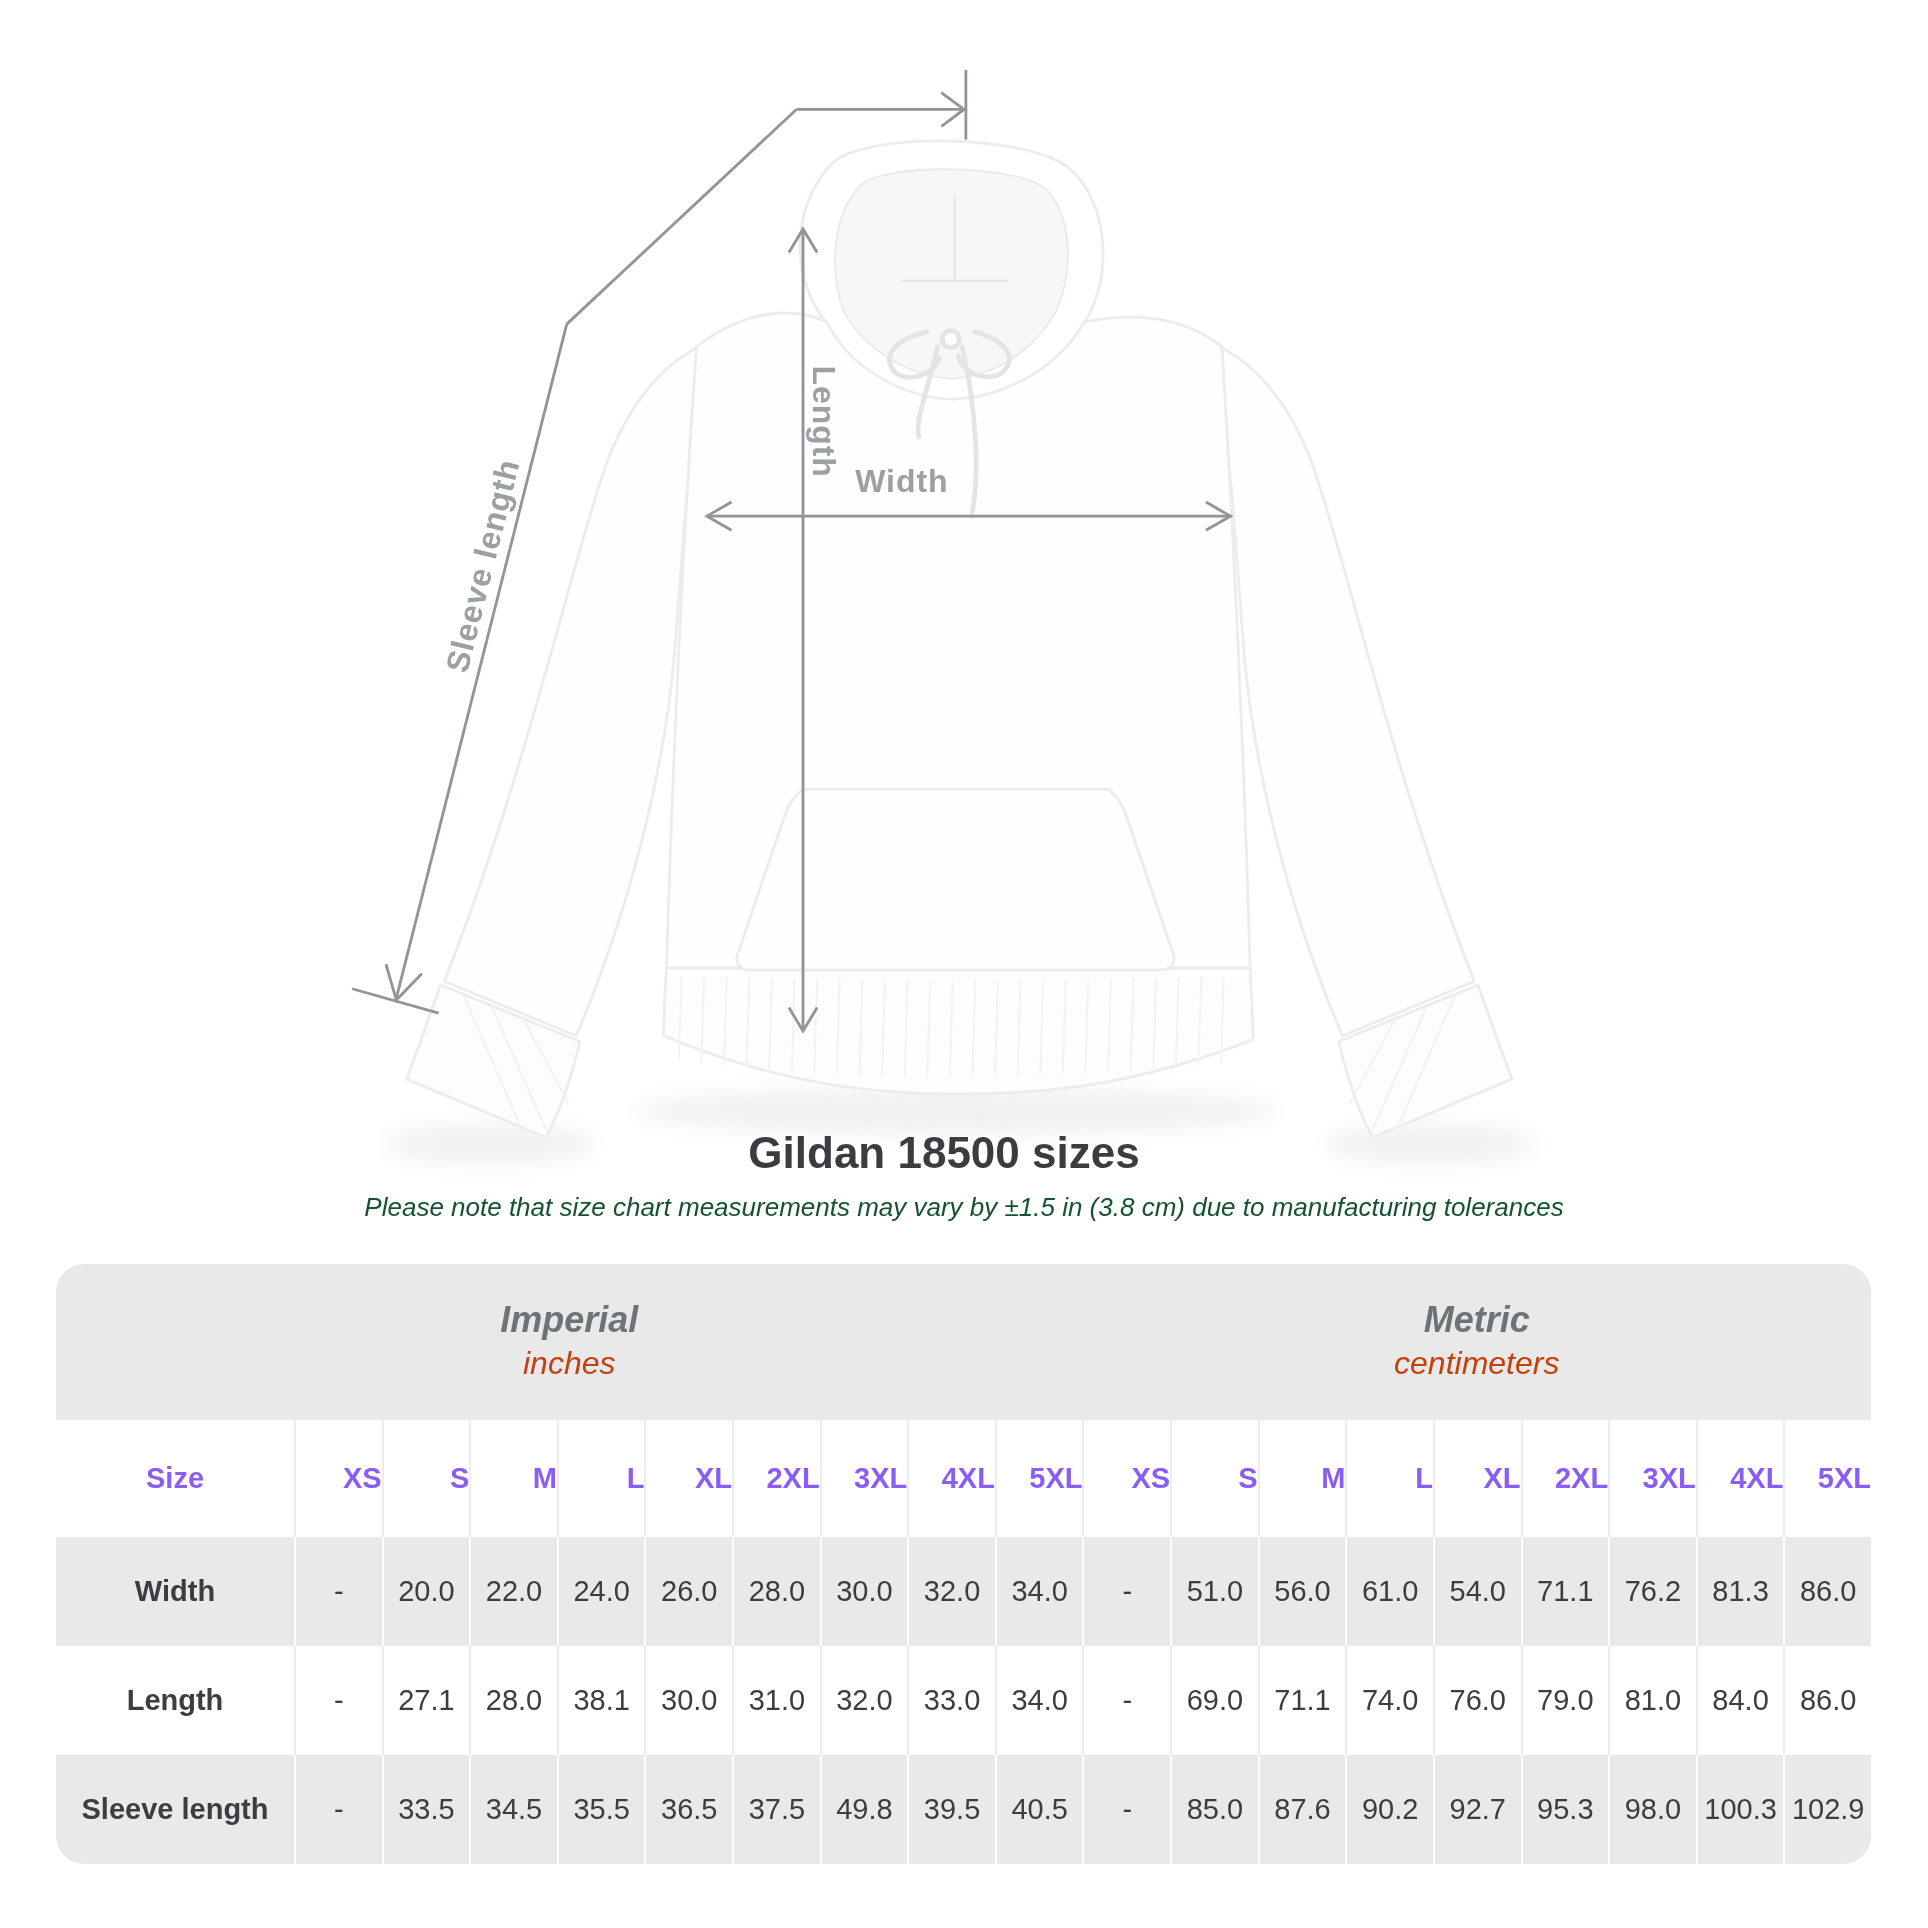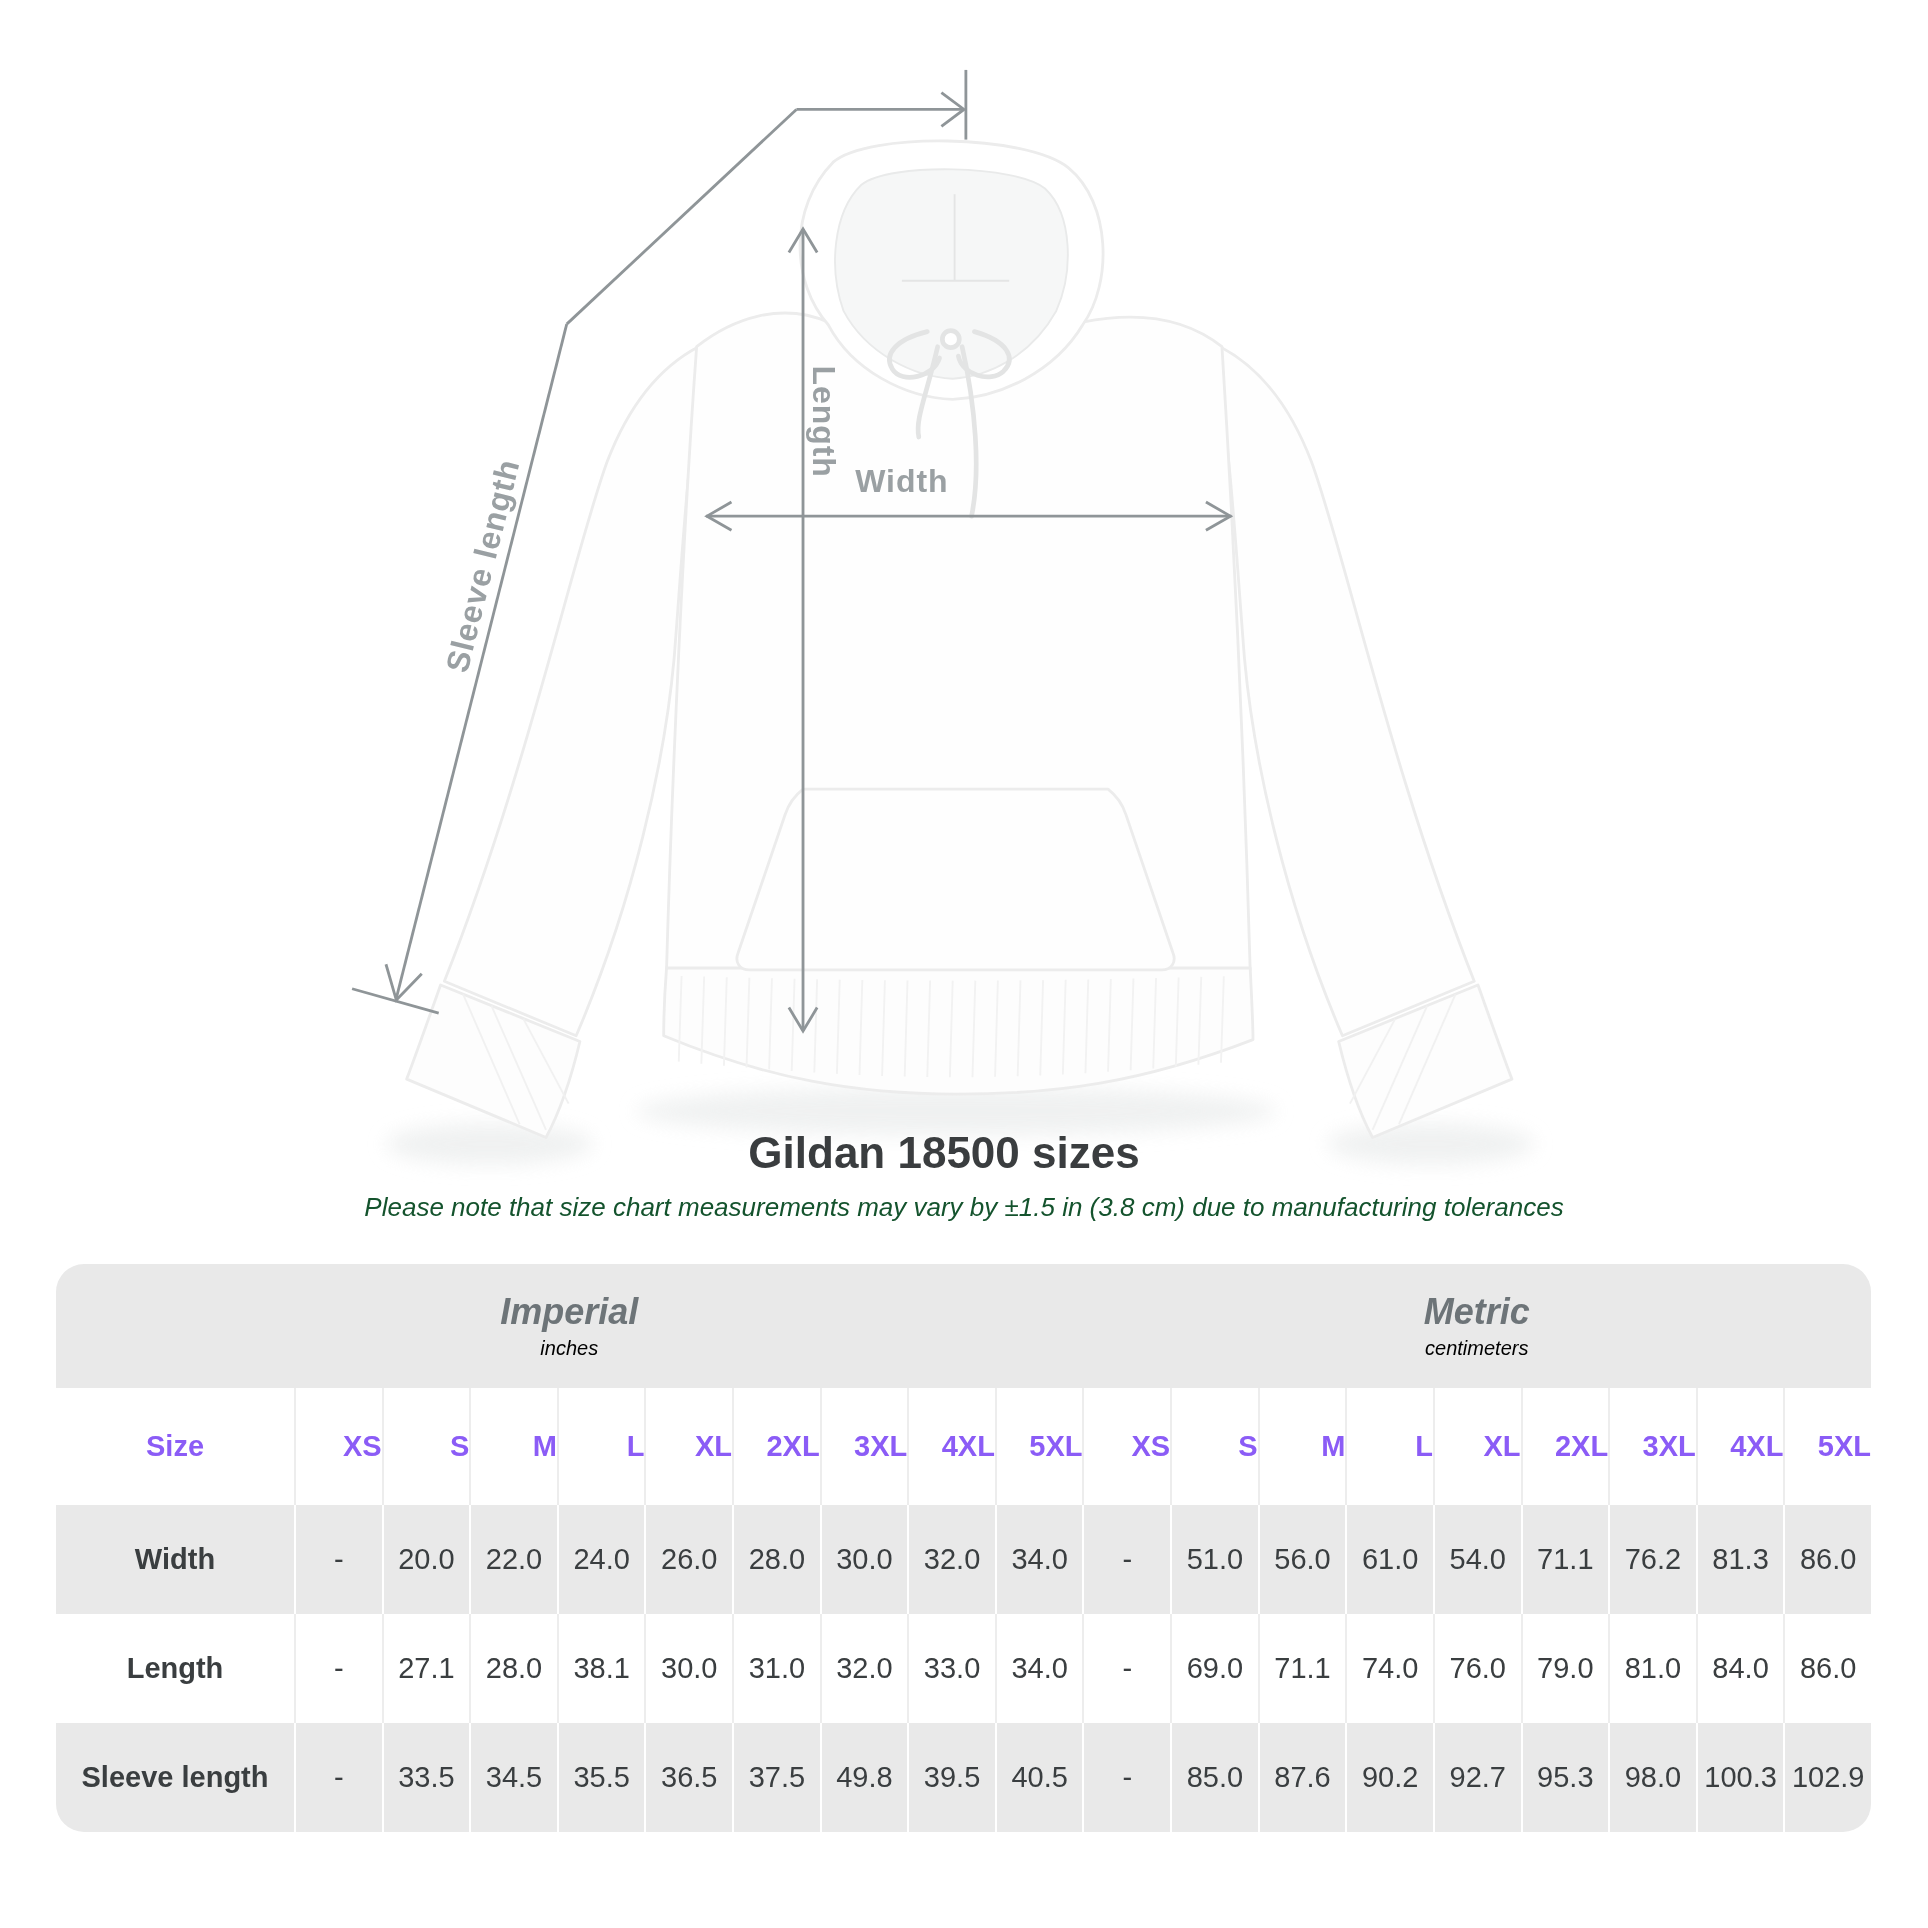--- a/index.html
+++ b/index.html
@@ -13,25 +13,25 @@
   
   .title{position:absolute;left:0;top:1128px;width:1888px;text-align:center;
          font-size:44px;font-weight:bold;color:#3a3d3f;}
   .subtitle{position:absolute;left:0;top:1192px;width:1928px;text-align:center;
             font-size:26px;font-style:italic;color:#14532d;}
 
   
   table.sizes{position:absolute;left:56px;top:1264px;width:1815px;
               border-collapse:separate;border-spacing:0;table-layout:fixed;}
   table.sizes td{text-align:center;vertical-align:middle;padding:0;}
-  td.group{background:#e9e9e9;height:124px;}
+  td.group{background:#e9e9e9;height:156px;}
   td.group.gl{border-top-left-radius:28px;}
   td.group.gr{border-top-right-radius:28px;}
   .group-label{font-size:36px;font-weight:bold;font-style:italic;color:#6d7478;line-height:1.2;}
-  .group-unit{font-size:20px;font-style:italic;color:#000000;line-height:1.4;}
+  .group-unit{font-size:32px;font-style:italic;color:#c2410c;line-height:1.4;}
   tr.r-head td{background:#ffffff;height:117px;font-weight:bold;font-size:29px;color:#8b5cf6;}
   tr.row-gray td{background:#e9e9e9;height:109px;font-size:29px;color:#3a3e40;}
   tr.row-white td{background:#ffffff;height:109px;font-size:29px;color:#3a3e40;}
   tr.r-head td + td{border-left:2.8px solid #ededed;text-align:right;}
   tr.row-white td + td{border-left:2.8px solid #ededed;}
   tr.row-gray td + td{border-left:2.8px solid #ffffff;}
   td.label-cell{font-weight:bold;color:#5f6568;}
   td.bl{border-bottom-left-radius:28px;}
   td.br{border-bottom-right-radius:28px;}
 </style>

